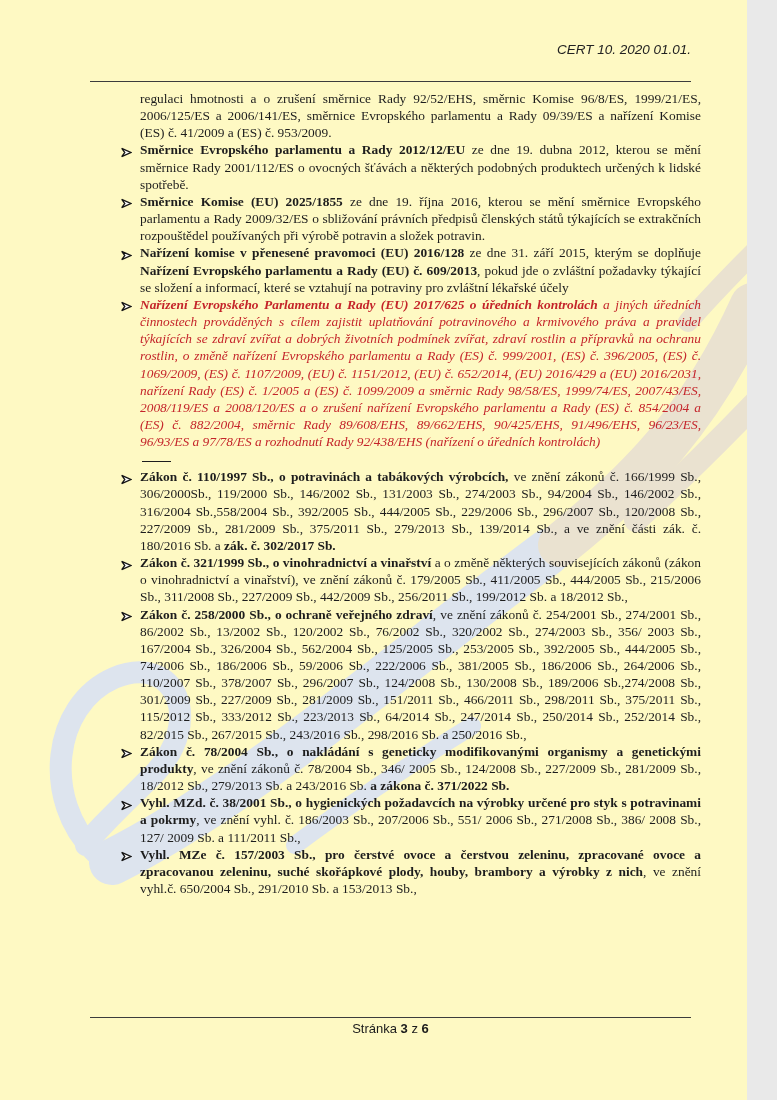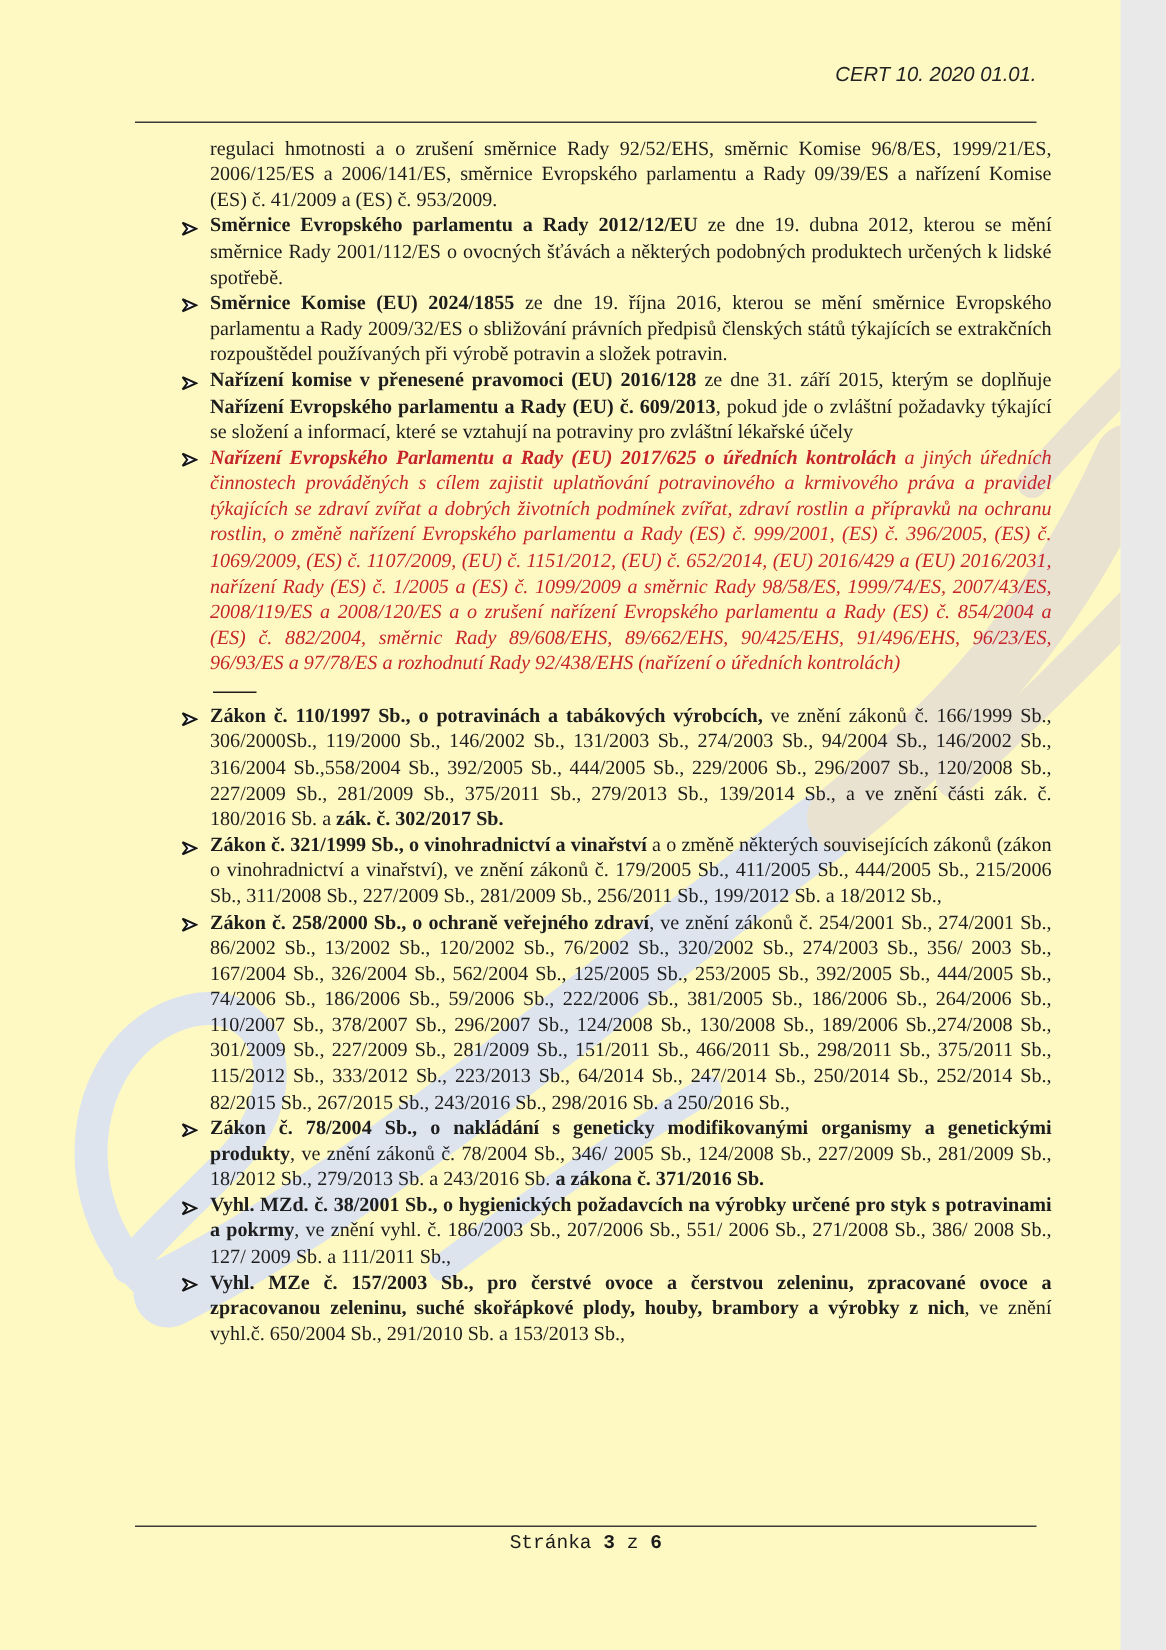--- a/index.html
+++ b/index.html
@@ -48,21 +48,21 @@
     margin:11px 0 6px 2px;
   }
   
   .footer-rule{
     position:absolute;top:1017px;left:90px;width:601px;height:0;
     border-top:1.4px solid var(--rule);
   }
   .page-footer{
     position:absolute;top:1021px;left:90px;width:601px;
     text-align:center;
-    font-family:Liberation Mono, monospace;
+    font-family:Liberation Sans, sans-serif;
     font-size:13px;color:#1b1b1b;
   }
   .page-footer .bnum{font-weight:bold;}
 </style>
 </head>
 <body>
 
 <div class="page">
 
   <svg class="watermark" width="777" height="1100" viewBox="0 0 777 1100">
@@ -87,52 +87,52 @@
         <div class="item"><span class="txt"><span>regulaci hmotnosti a o zrušení směrnice Rady 92/52/EHS, směrnic Komise 96/8/ES, 1999/21/ES, 2006/125/ES a 2006/141/ES, směrnice Evropského parlamentu a Rady 09/39/ES a nařízení Komise (ES) č. 41/2009 a (ES) č. 953/2009.</span></span></div>
         <div class="item"><span class="marker">
     <svg width="12" height="11" viewBox="0 0 14 12" aria-hidden="true">
       <path d="M2 1.2 L12.6 6 L2 10.8 L5.6 6 Z" fill="#ffffff" stroke="#151515" stroke-width="1.5" stroke-linejoin="miter"></path>
     </svg>
   </span><span class="txt"><span class="b">Směrnice Evropského parlamentu a Rady 2012/12/EU</span><span> ze dne 19. dubna 2012, kterou se mění směrnice Rady 2001/112/ES o ovocných šťávách a některých podobných produktech určených k lidské spotřebě.</span></span></div>
         <div class="item"><span class="marker">
     <svg width="12" height="11" viewBox="0 0 14 12" aria-hidden="true">
       <path d="M2 1.2 L12.6 6 L2 10.8 L5.6 6 Z" fill="#ffffff" stroke="#151515" stroke-width="1.5" stroke-linejoin="miter"></path>
     </svg>
-  </span><span class="txt"><span class="b">Směrnice Komise (EU) 2024/1855</span><span> ze dne 19. října 2016, kterou se mění směrnice Evropského parlamentu a Rady 2009/32/ES o sbližování právních předpisů členských států týkajících se extrakčních rozpouštědel používaných při výrobě potravin a složek potravin.</span></span></div>
+  </span><span class="txt"><span class="b">Směrnice Komise (EU) 2025/1855</span><span> ze dne 19. října 2016, kterou se mění směrnice Evropského parlamentu a Rady 2009/32/ES o sbližování právních předpisů členských států týkajících se extrakčních rozpouštědel používaných při výrobě potravin a složek potravin.</span></span></div>
         <div class="item"><span class="marker">
     <svg width="12" height="11" viewBox="0 0 14 12" aria-hidden="true">
       <path d="M2 1.2 L12.6 6 L2 10.8 L5.6 6 Z" fill="#ffffff" stroke="#151515" stroke-width="1.5" stroke-linejoin="miter"></path>
     </svg>
   </span><span class="txt"><span class="b">Nařízení komise v přenesené pravomoci (EU) 2016/128</span><span> ze dne 31. září 2015, kterým se doplňuje </span><span class="b">Nařízení Evropského parlamentu a Rady (EU) č. 609/2013</span><span>, pokud jde o zvláštní požadavky týkající se složení a informací, které se vztahují na potraviny pro zvláštní lékařské účely</span></span></div>
         <div class="item red"><span class="marker">
     <svg width="12" height="11" viewBox="0 0 14 12" aria-hidden="true">
       <path d="M2 1.2 L12.6 6 L2 10.8 L5.6 6 Z" fill="#ffffff" stroke="#151515" stroke-width="1.5" stroke-linejoin="miter"></path>
     </svg>
   </span><span class="txt"><span class="b">Nařízení Evropského Parlamentu a Rady (EU) 2017/625 o úředních kontrolách</span><span> a jiných úředních činnostech prováděných s cílem zajistit uplatňování potravinového a krmivového práva a pravidel týkajících se zdraví zvířat a dobrých životních podmínek zvířat, zdraví rostlin a přípravků na ochranu rostlin, o změně nařízení Evropského parlamentu a Rady (ES) č. 999/2001, (ES) č. 396/2005, (ES) č. 1069/2009, (ES) č. 1107/2009, (EU) č. 1151/2012, (EU) č. 652/2014, (EU) 2016/429 a (EU) 2016/2031, nařízení Rady (ES) č. 1/2005 a (ES) č. 1099/2009 a směrnic Rady 98/58/ES, 1999/74/ES, 2007/43/ES, 2008/119/ES a 2008/120/ES a o zrušení nařízení Evropského parlamentu a Rady (ES) č. 854/2004 a (ES) č. 882/2004, směrnic Rady 89/608/EHS, 89/662/EHS, 90/425/EHS, 91/496/EHS, 96/23/ES, 96/93/ES a 97/78/ES a rozhodnutí Rady 92/438/EHS (nařízení o úředních kontrolách)</span></span></div>
         <div class="footnote-sep"></div>
         <div class="item"><span class="marker">
     <svg width="12" height="11" viewBox="0 0 14 12" aria-hidden="true">
       <path d="M2 1.2 L12.6 6 L2 10.8 L5.6 6 Z" fill="#ffffff" stroke="#151515" stroke-width="1.5" stroke-linejoin="miter"></path>
     </svg>
   </span><span class="txt"><span class="b">Zákon č. 110/1997 Sb., o potravinách a tabákových výrobcích,</span><span> ve znění zákonů č. 166/1999 Sb., 306/2000Sb., 119/2000 Sb., 146/2002 Sb., 131/2003 Sb., 274/2003 Sb., 94/2004 Sb., 146/2002 Sb., 316/2004 Sb.,558/2004 Sb., 392/2005 Sb., 444/2005 Sb., 229/2006 Sb., 296/2007 Sb., 120/2008 Sb., 227/2009 Sb., 281/2009 Sb., 375/2011 Sb., 279/2013 Sb., 139/2014 Sb., a ve znění části zák. č. 180/2016 Sb. a </span><span class="b">zák. č. 302/2017 Sb.</span></span></div>
         <div class="item"><span class="marker">
     <svg width="12" height="11" viewBox="0 0 14 12" aria-hidden="true">
       <path d="M2 1.2 L12.6 6 L2 10.8 L5.6 6 Z" fill="#ffffff" stroke="#151515" stroke-width="1.5" stroke-linejoin="miter"></path>
     </svg>
-  </span><span class="txt"><span class="b">Zákon č. 321/1999 Sb., o vinohradnictví a vinařství</span><span> a o změně některých souvisejících zákonů (zákon o vinohradnictví a vinařství), ve znění zákonů č. 179/2005 Sb., 411/2005 Sb., 444/2005 Sb., 215/2006 Sb., 311/2008 Sb., 227/2009 Sb., 281/2009 Sb., 256/2011 Sb., 199/2012 Sb. a 18/2012 Sb.,</span></span></div>
+  </span><span class="txt"><span class="b">Zákon č. 321/1999 Sb., o vinohradnictví a vinařství</span><span> a o změně některých souvisejících zákonů (zákon o vinohradnictví a vinařství), ve znění zákonů č. 179/2005 Sb., 411/2005 Sb., 444/2005 Sb., 215/2006 Sb., 311/2008 Sb., 227/2009 Sb., 442/2009 Sb., 256/2011 Sb., 199/2012 Sb. a 18/2012 Sb.,</span></span></div>
         <div class="item"><span class="marker">
     <svg width="12" height="11" viewBox="0 0 14 12" aria-hidden="true">
       <path d="M2 1.2 L12.6 6 L2 10.8 L5.6 6 Z" fill="#ffffff" stroke="#151515" stroke-width="1.5" stroke-linejoin="miter"></path>
     </svg>
   </span><span class="txt"><span class="b">Zákon č. 258/2000 Sb., o ochraně veřejného zdraví</span><span>, ve znění zákonů č. 254/2001 Sb., 274/2001 Sb., 86/2002 Sb., 13/2002 Sb., 120/2002 Sb., 76/2002 Sb., 320/2002 Sb., 274/2003 Sb.,  356/ 2003 Sb., 167/2004 Sb., 326/2004 Sb.,  562/2004 Sb., 125/2005 Sb., 253/2005 Sb., 392/2005 Sb.,  444/2005 Sb., 74/2006 Sb., 186/2006 Sb., 59/2006 Sb., 222/2006 Sb., 381/2005 Sb., 186/2006 Sb., 264/2006 Sb., 110/2007 Sb., 378/2007 Sb.,  296/2007 Sb., 124/2008 Sb., 130/2008 Sb., 189/2006 Sb.,274/2008 Sb., 301/2009 Sb., 227/2009 Sb., 281/2009 Sb., 151/2011 Sb., 466/2011 Sb., 298/2011 Sb., 375/2011 Sb., 115/2012 Sb., 333/2012 Sb., 223/2013 Sb., 64/2014 Sb., 247/2014 Sb., 250/2014 Sb., 252/2014 Sb., 82/2015 Sb., 267/2015 Sb., 243/2016 Sb., 298/2016 Sb. a 250/2016 Sb.,</span></span></div>
         <div class="item"><span class="marker">
     <svg width="12" height="11" viewBox="0 0 14 12" aria-hidden="true">
       <path d="M2 1.2 L12.6 6 L2 10.8 L5.6 6 Z" fill="#ffffff" stroke="#151515" stroke-width="1.5" stroke-linejoin="miter"></path>
     </svg>
-  </span><span class="txt"><span class="b">Zákon č. 78/2004 Sb., o nakládání s geneticky modifikovanými organismy a genetickými produkty</span><span>, ve znění zákonů č. 78/2004 Sb., 346/ 2005 Sb., 124/2008 Sb., 227/2009 Sb., 281/2009 Sb., 18/2012 Sb., 279/2013 Sb. a 243/2016 Sb.</span><span class="b"> a zákona č. 371/2016 Sb.</span></span></div>
+  </span><span class="txt"><span class="b">Zákon č. 78/2004 Sb., o nakládání s geneticky modifikovanými organismy a genetickými produkty</span><span>, ve znění zákonů č. 78/2004 Sb., 346/ 2005 Sb., 124/2008 Sb., 227/2009 Sb., 281/2009 Sb., 18/2012 Sb., 279/2013 Sb. a 243/2016 Sb.</span><span class="b"> a zákona č. 371/2022 Sb.</span></span></div>
         <div class="item"><span class="marker">
     <svg width="12" height="11" viewBox="0 0 14 12" aria-hidden="true">
       <path d="M2 1.2 L12.6 6 L2 10.8 L5.6 6 Z" fill="#ffffff" stroke="#151515" stroke-width="1.5" stroke-linejoin="miter"></path>
     </svg>
   </span><span class="txt"><span class="b">Vyhl. MZd. č. 38/2001 Sb., o hygienických požadavcích na výrobky určené pro styk s potravinami a pokrmy</span><span>, ve znění vyhl. č. 186/2003 Sb., 207/2006 Sb., 551/ 2006 Sb., 271/2008 Sb., 386/ 2008 Sb., 127/ 2009 Sb. a  111/2011 Sb.,</span></span></div>
         <div class="item"><span class="marker">
     <svg width="12" height="11" viewBox="0 0 14 12" aria-hidden="true">
       <path d="M2 1.2 L12.6 6 L2 10.8 L5.6 6 Z" fill="#ffffff" stroke="#151515" stroke-width="1.5" stroke-linejoin="miter"></path>
     </svg>
   </span><span class="txt"><span class="b">Vyhl. MZe č. 157/2003 Sb., pro čerstvé ovoce a čerstvou zeleninu, zpracované ovoce a zpracovanou zeleninu, suché skořápkové plody, houby, brambory a výrobky z nich</span><span>, ve znění vyhl.č. 650/2004 Sb., 291/2010 Sb. a 153/2013 Sb.,</span></span></div>

